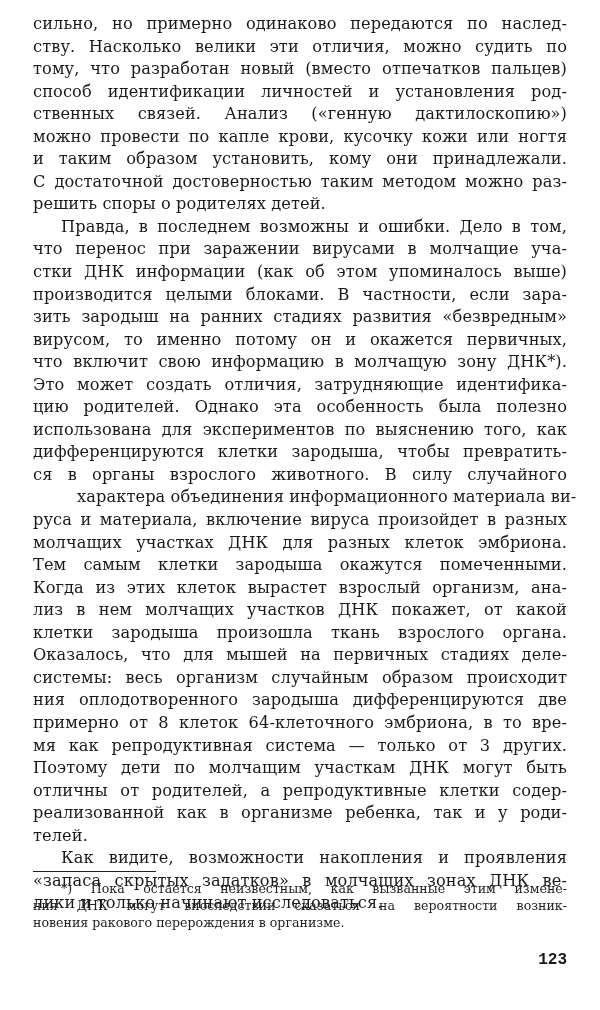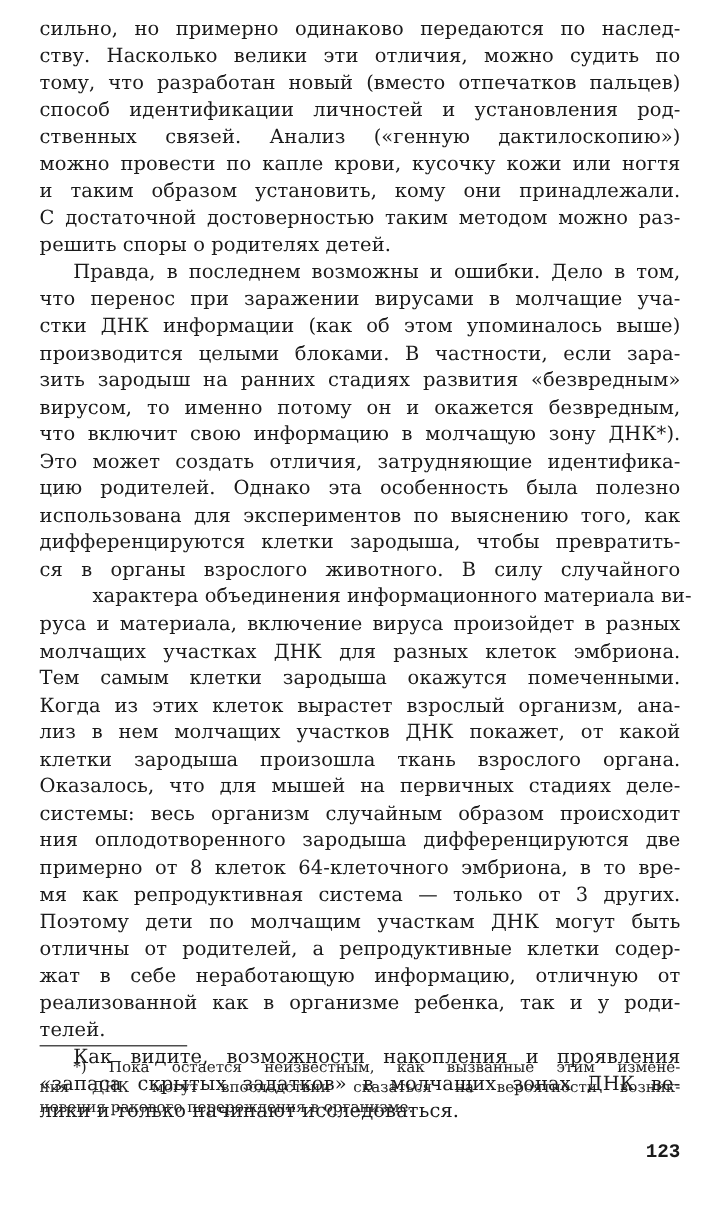--- a/index.html
+++ b/index.html
@@ -49,42 +49,41 @@
     <span class="line" style="white-space: nowrap;">ственных связей. Анализ («генную дактилоскопию»)</span>
     <span class="line" style="white-space: nowrap;">можно провести по капле крови, кусочку кожи или ногтя</span>
     <span class="line" style="white-space: nowrap;">и таким образом установить, кому они принадлежали.</span>
     <span class="line" style="white-space: nowrap;">С достаточной достоверностью таким методом можно раз-</span>
     <span class="line last" style="white-space: nowrap;">решить споры о родителях детей.</span>
     <span class="line indent" style="white-space: nowrap;">Правда, в последнем возможны и ошибки. Дело в том,</span>
     <span class="line" style="white-space: nowrap;">что перенос при заражении вирусами в молчащие уча-</span>
     <span class="line" style="white-space: nowrap;">стки ДНК информации (как об этом упоминалось выше)</span>
     <span class="line" style="white-space: nowrap;">производится целыми блоками. В частности, если зара-</span>
     <span class="line" style="white-space: nowrap;">зить зародыш на ранних стадиях развития «безвредным»</span>
-    <span class="line" style="white-space: nowrap;">вирусом, то именно потому он и окажется безвредным,</span>
+    <span class="line" style="white-space: nowrap;">вирусом, то именно потому он и окажется первичных,</span>
     <span class="line" style="white-space: nowrap;">что включит свою информацию в молчащую зону ДНК*).</span>
     <span class="line" style="white-space: nowrap;">Это может создать отличия, затрудняющие идентифика-</span>
     <span class="line" style="white-space: nowrap;">цию родителей. Однако эта особенность была полезно</span>
     <span class="line" style="white-space: nowrap;">использована для экспериментов по выяснению того, как</span>
     <span class="line" style="white-space: nowrap;">дифференцируются клетки зародыша, чтобы превратить-</span>
     <span class="line" style="white-space: nowrap;">ся в органы взрослого животного. В силу случайного</span>
     <span class="line" style="white-space: nowrap; margin-left: 44px;">характера объединения информационного материала ви-</span>
     <span class="line" style="white-space: nowrap;">руса и материала, включение вируса произойдет в разных</span>
     <span class="line" style="white-space: nowrap;">молчащих участках ДНК для разных клеток эмбриона.</span>
     <span class="line" style="white-space: nowrap;">Тем самым клетки зародыша окажутся помеченными.</span>
     <span class="line" style="white-space: nowrap;">Когда из этих клеток вырастет взрослый организм, ана-</span>
     <span class="line" style="white-space: nowrap;">лиз в нем молчащих участков ДНК покажет, от какой</span>
     <span class="line" style="white-space: nowrap;">клетки зародыша произошла ткань взрослого органа.</span>
     <span class="line" style="white-space: nowrap;">Оказалось, что для мышей на первичных стадиях деле-</span>
     <span class="line" style="white-space: nowrap;">системы: весь организм случайным образом происходит</span>
     <span class="line" style="white-space: nowrap;">ния оплодотворенного зародыша дифференцируются две</span>
     <span class="line" style="white-space: nowrap;">примерно от 8 клеток 64-клеточного эмбриона, в то вре-</span>
     <span class="line" style="white-space: nowrap;">мя как репродуктивная система — только от 3 других.</span>
     <span class="line" style="white-space: nowrap;">Поэтому дети по молчащим участкам ДНК могут быть</span>
     <span class="line" style="white-space: nowrap;">отличны от родителей, а репродуктивные клетки содер-</span>
-    <span class="line" style="white-space: nowrap;">жат в себе неработающую информацию, отличную от</span>
     <span class="line" style="white-space: nowrap;">реализованной как в организме ребенка, так и у роди-</span>
     <span class="line last" style="white-space: nowrap;">телей.</span>
     <span class="line indent" style="white-space: nowrap;">Как видите, возможности накопления и проявления</span>
     <span class="line" style="white-space: nowrap;">«запаса скрытых задатков» в молчащих зонах ДНК ве-</span>
     <span class="line last" style="white-space: nowrap;">лики и только начинают исследоваться.</span>
   </div>
 
   <div class="fn-rule"></div>
 
   <div class="footnote">

